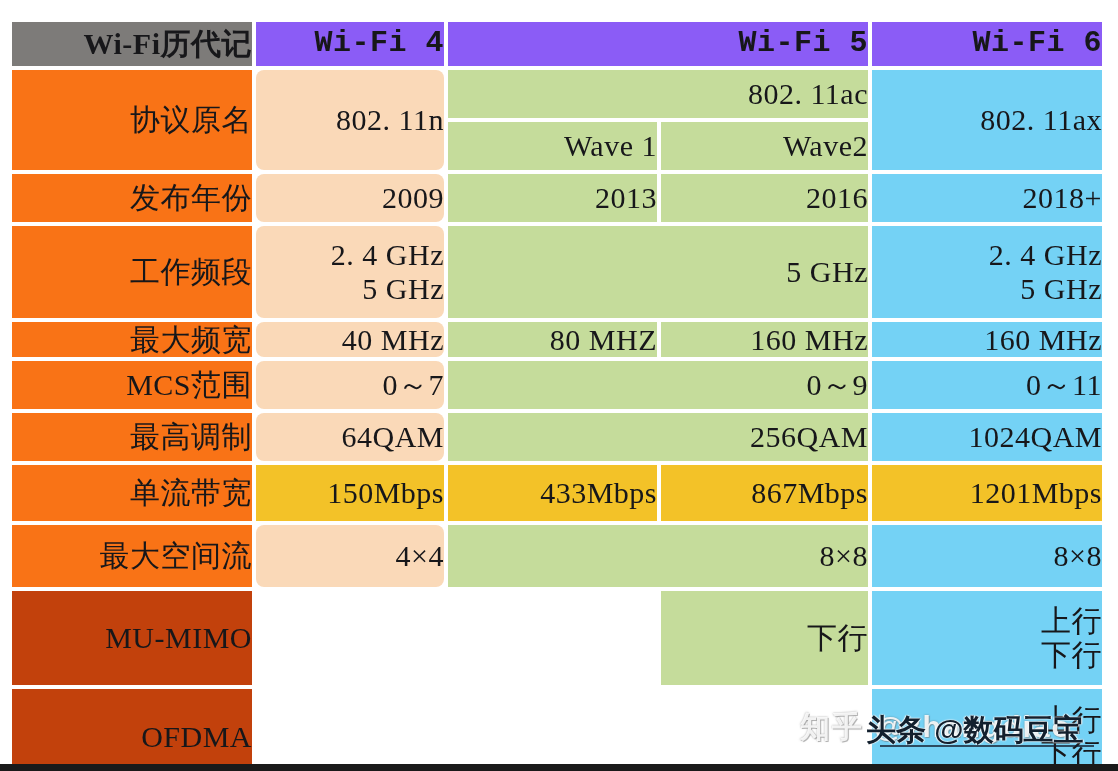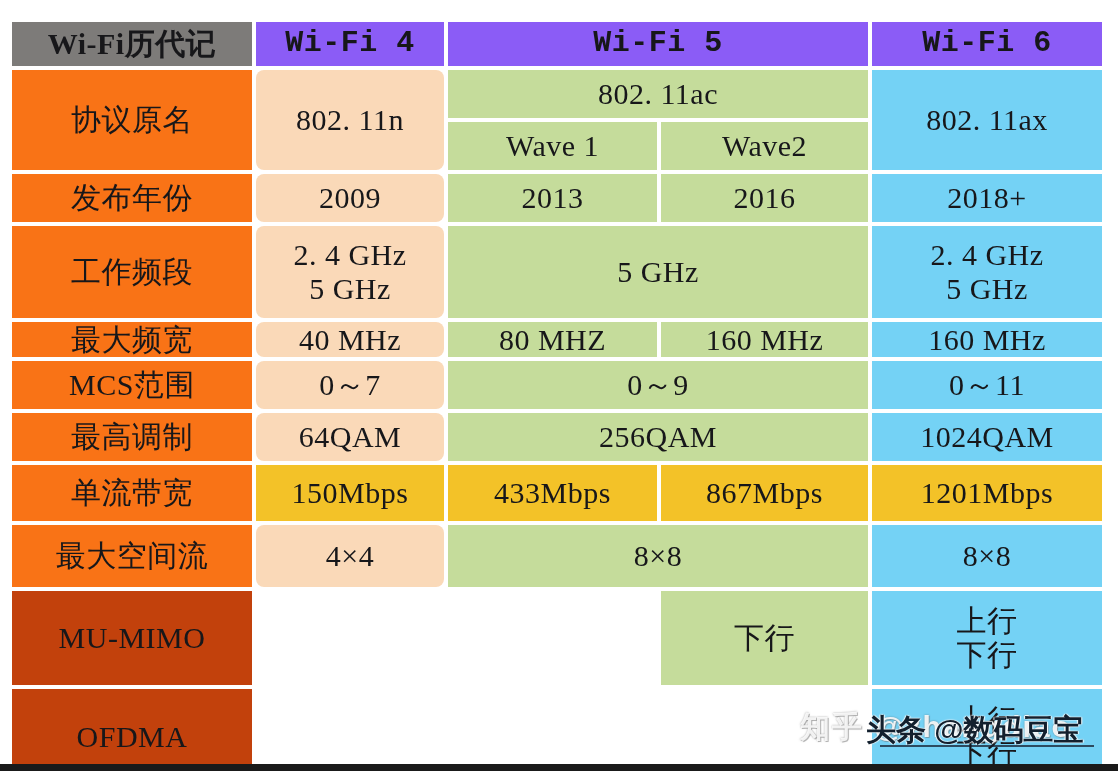--- a/index.html
+++ b/index.html
@@ -14,21 +14,21 @@
   table.wifi{
     position:absolute;
     left:8px;top:18px;
     width:1090px;
     border-collapse:separate;
     border-spacing:4px 4px;
     table-layout:fixed;
   }
   table.wifi td{
     padding:0;
-    text-align:center;
+    text-align:right;
     vertical-align:middle;
     font-size:30px;
     color:#17171a;
     line-height:1.12;
     letter-spacing:0.5px;
     white-space:pre-line;
   }
   
   col.c-label{width:240px;}
   col.c-w4{width:188px;}

